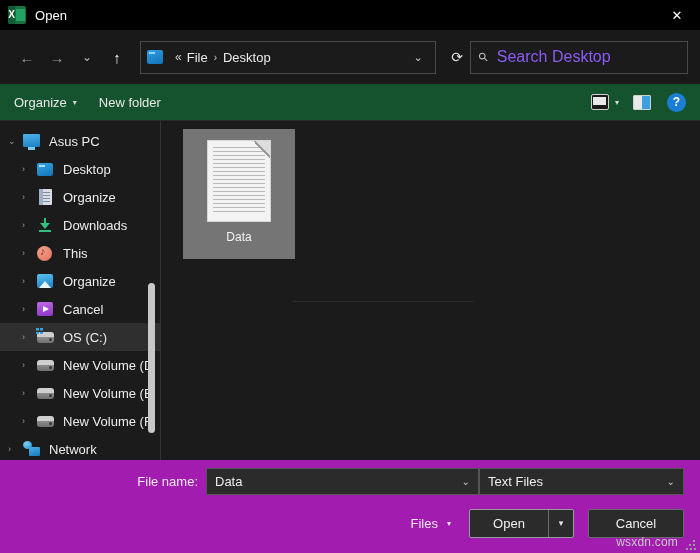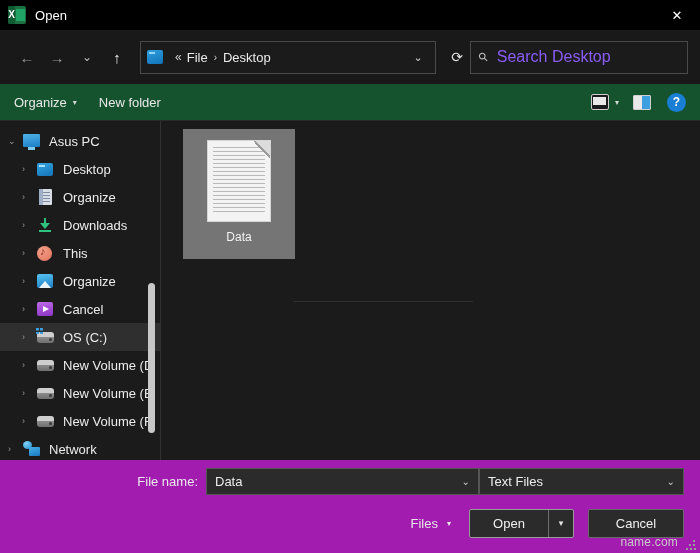--- a/index.html
+++ b/index.html
@@ -564,17 +564,17 @@
         <span class="tc">▾</span>
       </div>
       <div class="split-open">
         <div class="main">Open</div>
         <div class="sep"></div>
         <div class="arrow">▾</div>
       </div>
       <div class="cancel-btn">Cancel</div>
     </div>
 
-    <div class="watermark">name.com</div>
+    <div class="watermark">wsxdn.com</div>
     <div class="grip"></div>
   </div>
 
 </div>
 
 </body></html>

